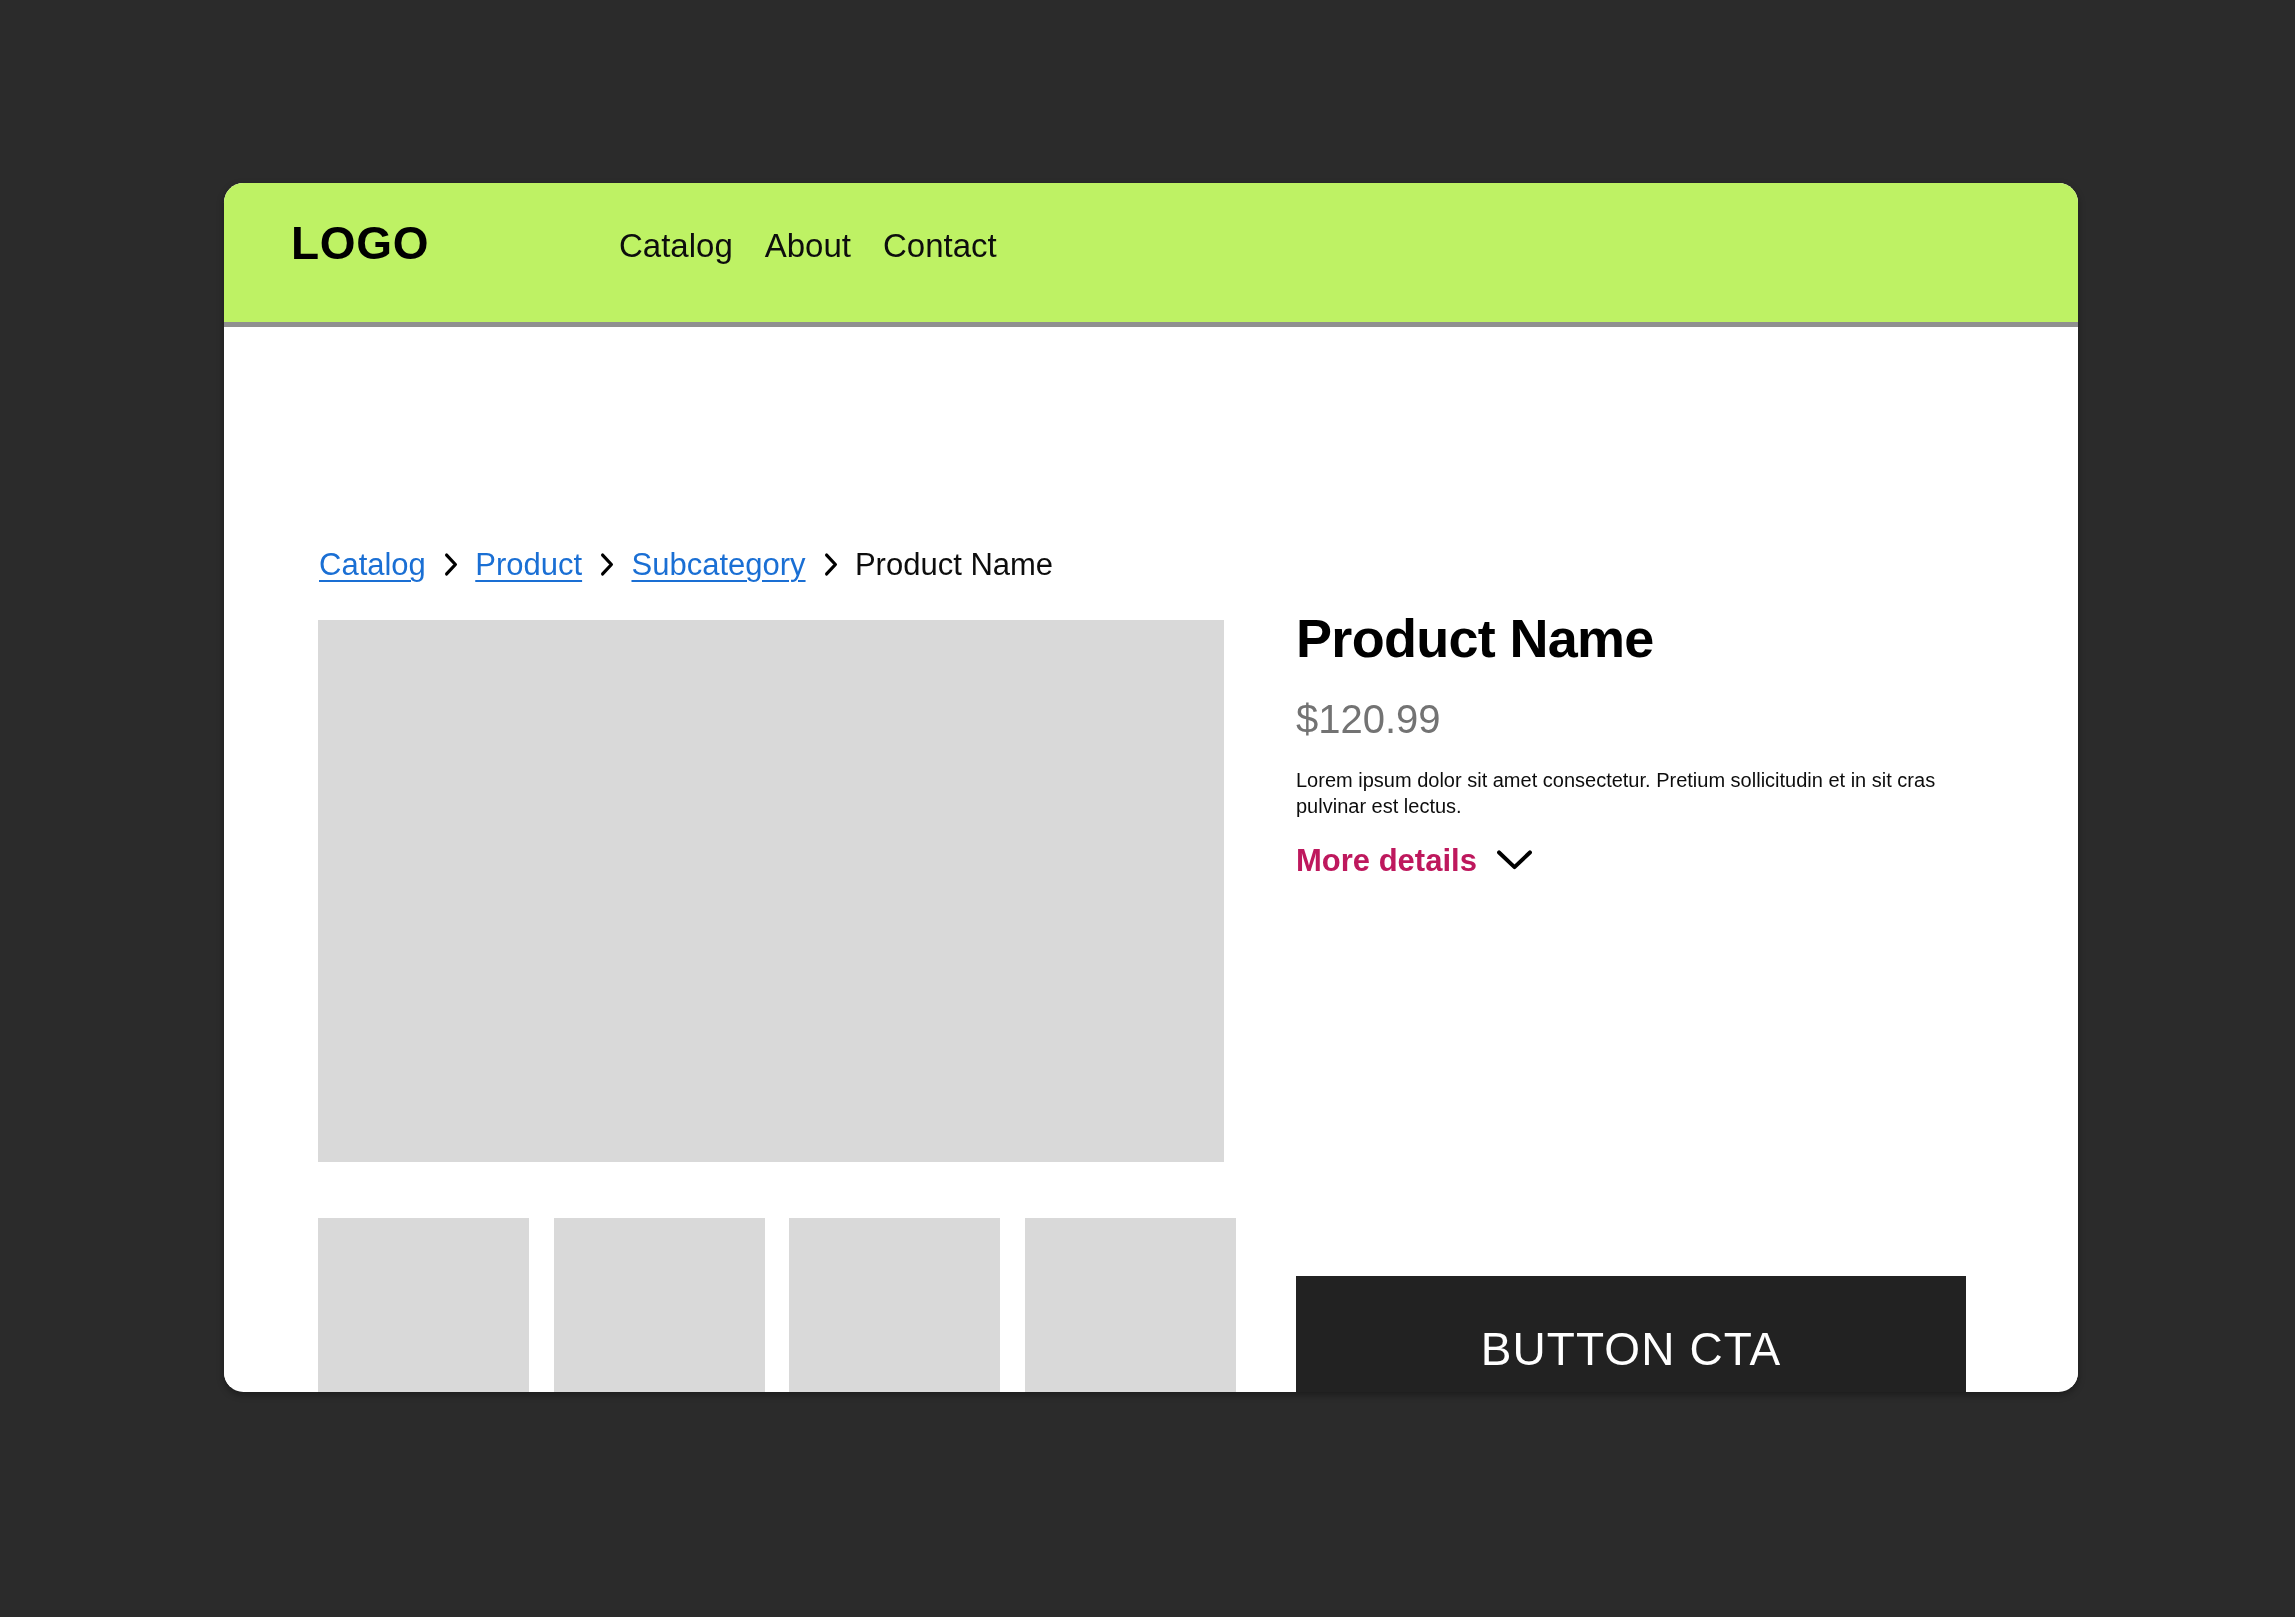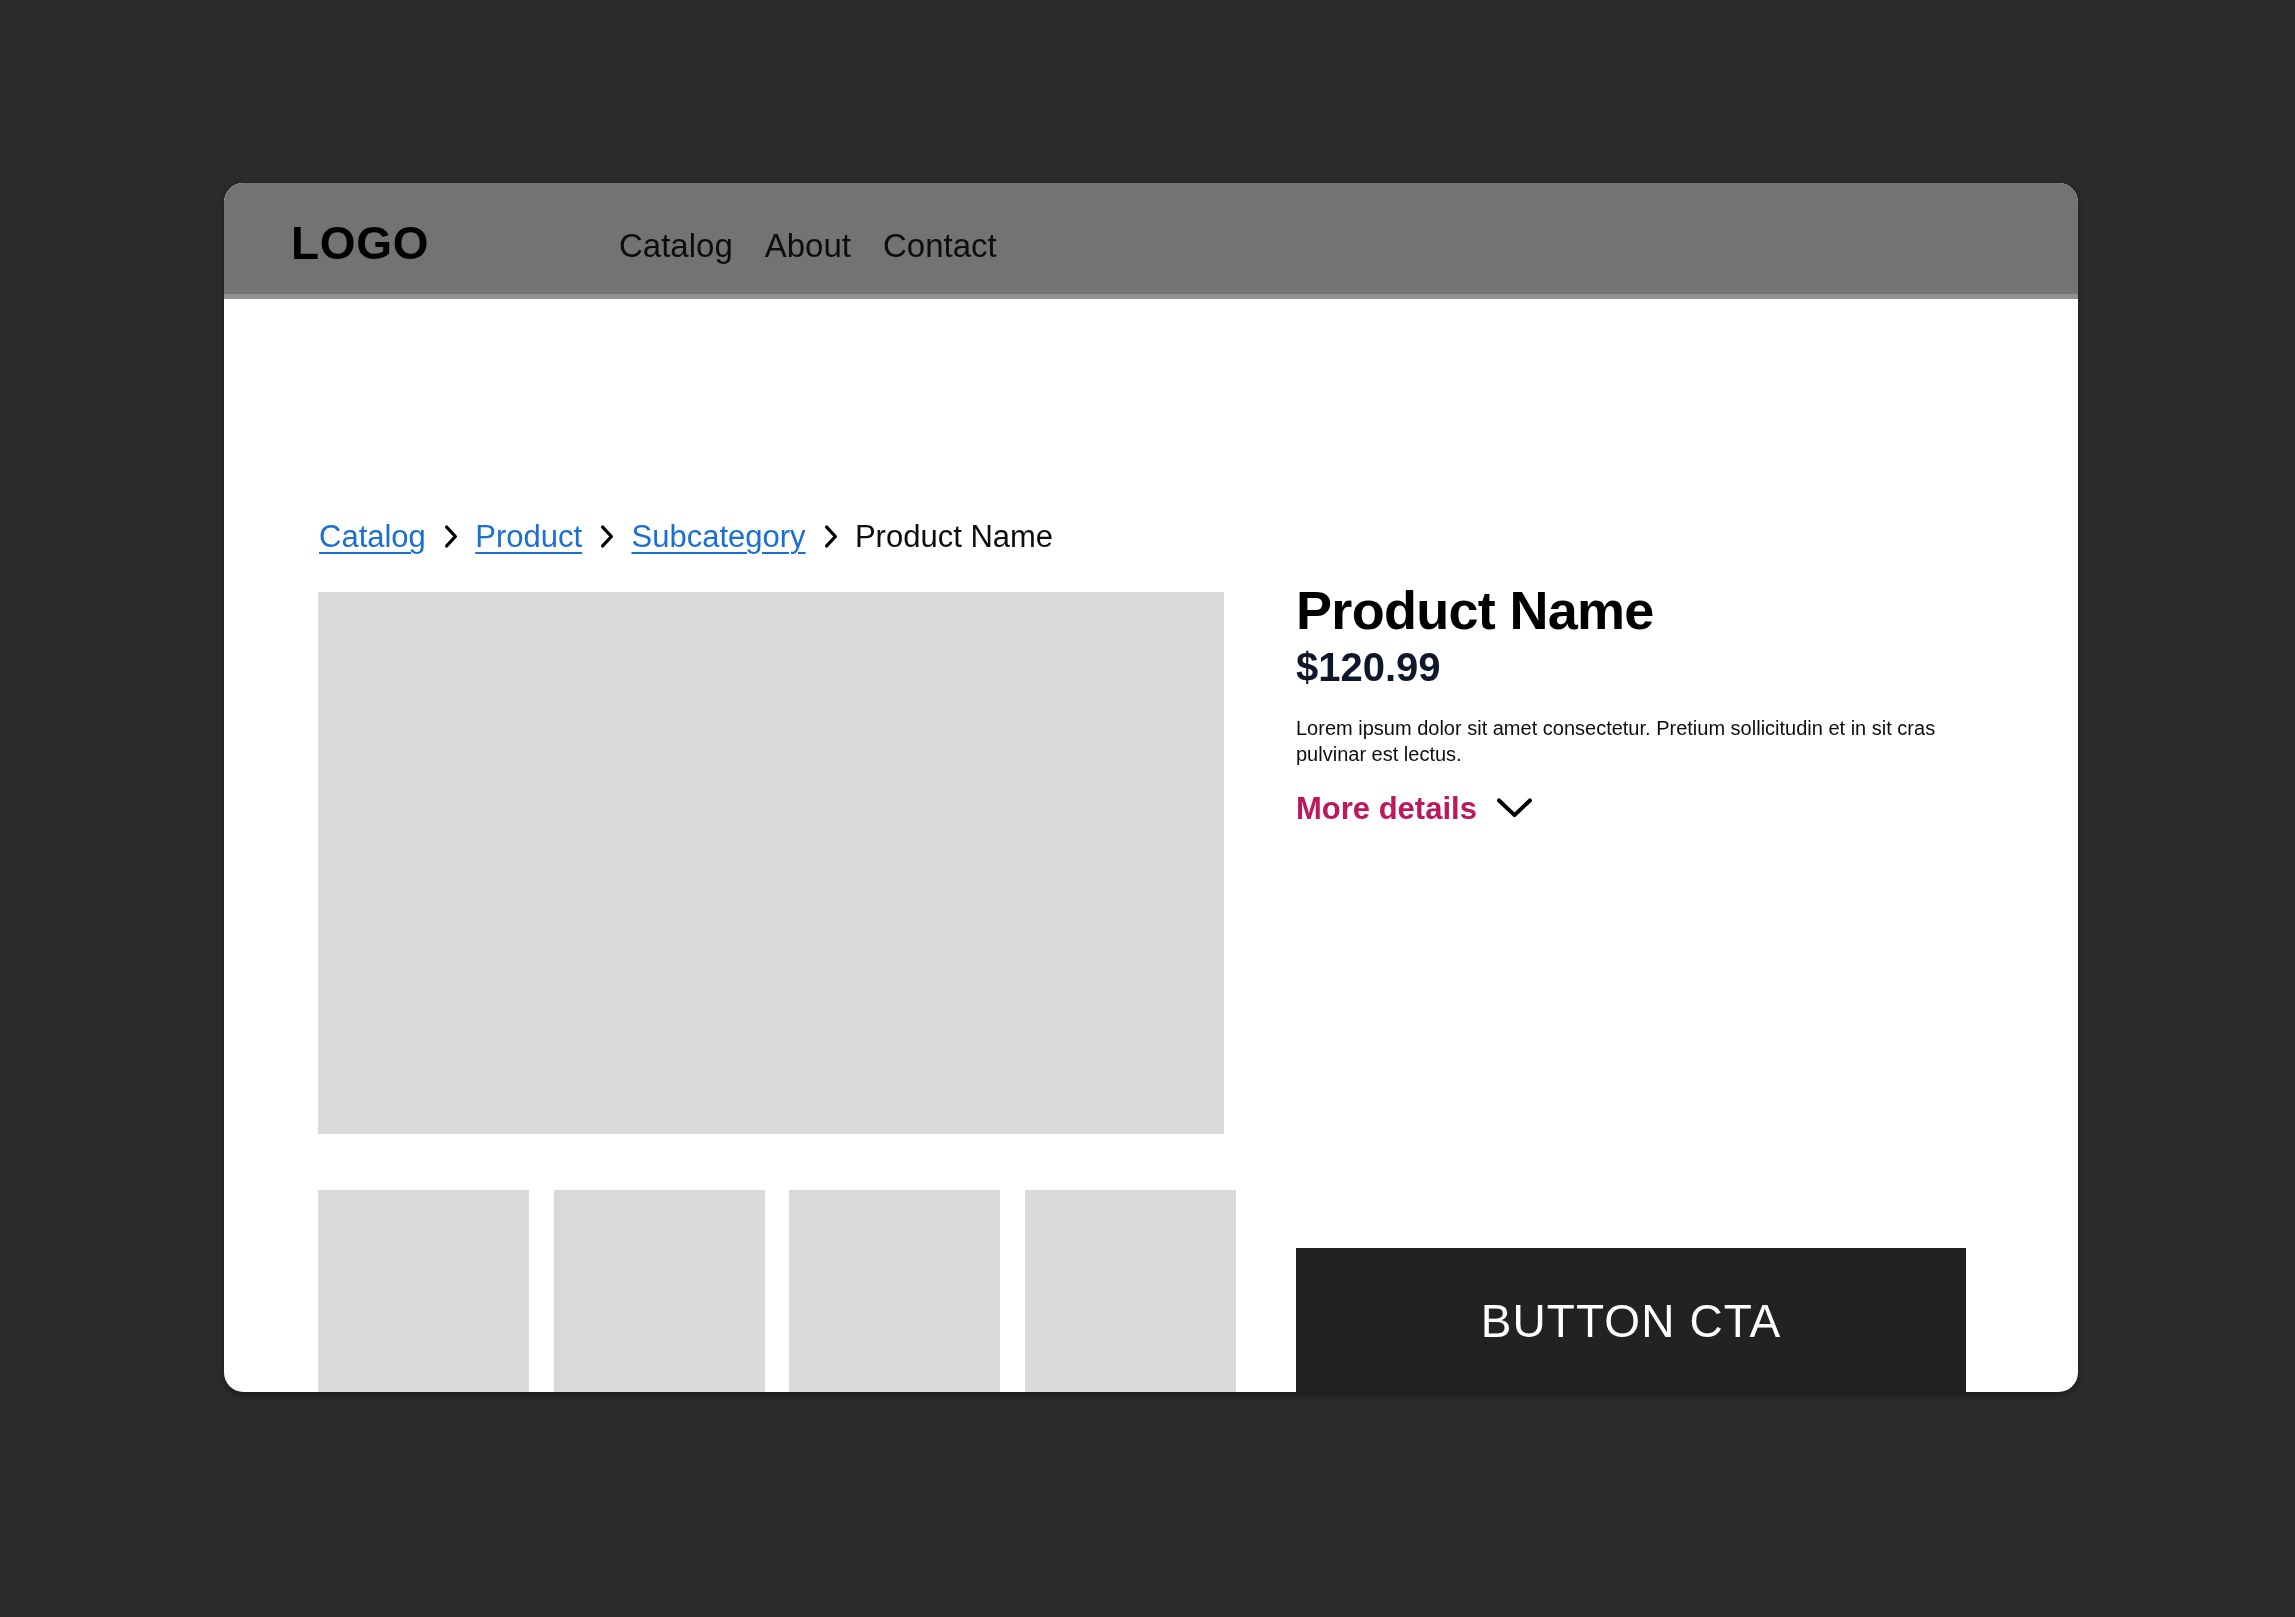--- a/index.html
+++ b/index.html
@@ -17,22 +17,22 @@
     width:1854px; height:1209px;
     background:#ffffff;
     border-radius:19.4px;
     box-shadow:0 3px 7.5px rgba(0,0,0,.35);
     overflow:hidden;
   }
 
   
   #site-header{
     position:relative;
-    height:116px;
-    background:#737373;
+    height:144px;
+    background:#bef264;
     border-bottom:5.2px solid #909090;
   }
 
   #logo{
     position:absolute; left:67px; top:37px;
     font-size:46px; font-weight:700; letter-spacing:0.7px;
     color:#000; line-height:1;
   }
 
   #primary-nav{
@@ -113,23 +113,23 @@
   #product-info{
     position:absolute; left:1072px; top:283px;
     width:670px;
   }
   #product-title{
     font-size:54px; font-weight:700;
     color:#000; line-height:1.05;
     letter-spacing:-0.7px;
   }
   #product-price{
-    margin-top:7px;
-    font-size:40px; font-weight:700;
-    color:#0f172a; line-height:1.05;
+    margin-top:31px;
+    font-size:40px; font-weight:400;
+    color:#737373; line-height:1.05;
   }
   #product-description{
     margin-top:27px;
     font-size:20px; font-weight:400;
     color:#0d0d0d; line-height:1.33;
   }
   #more-details-toggle{
     margin-top:25px;
     display:inline-flex; align-items:center;
     background:none; border:none; padding:0;

